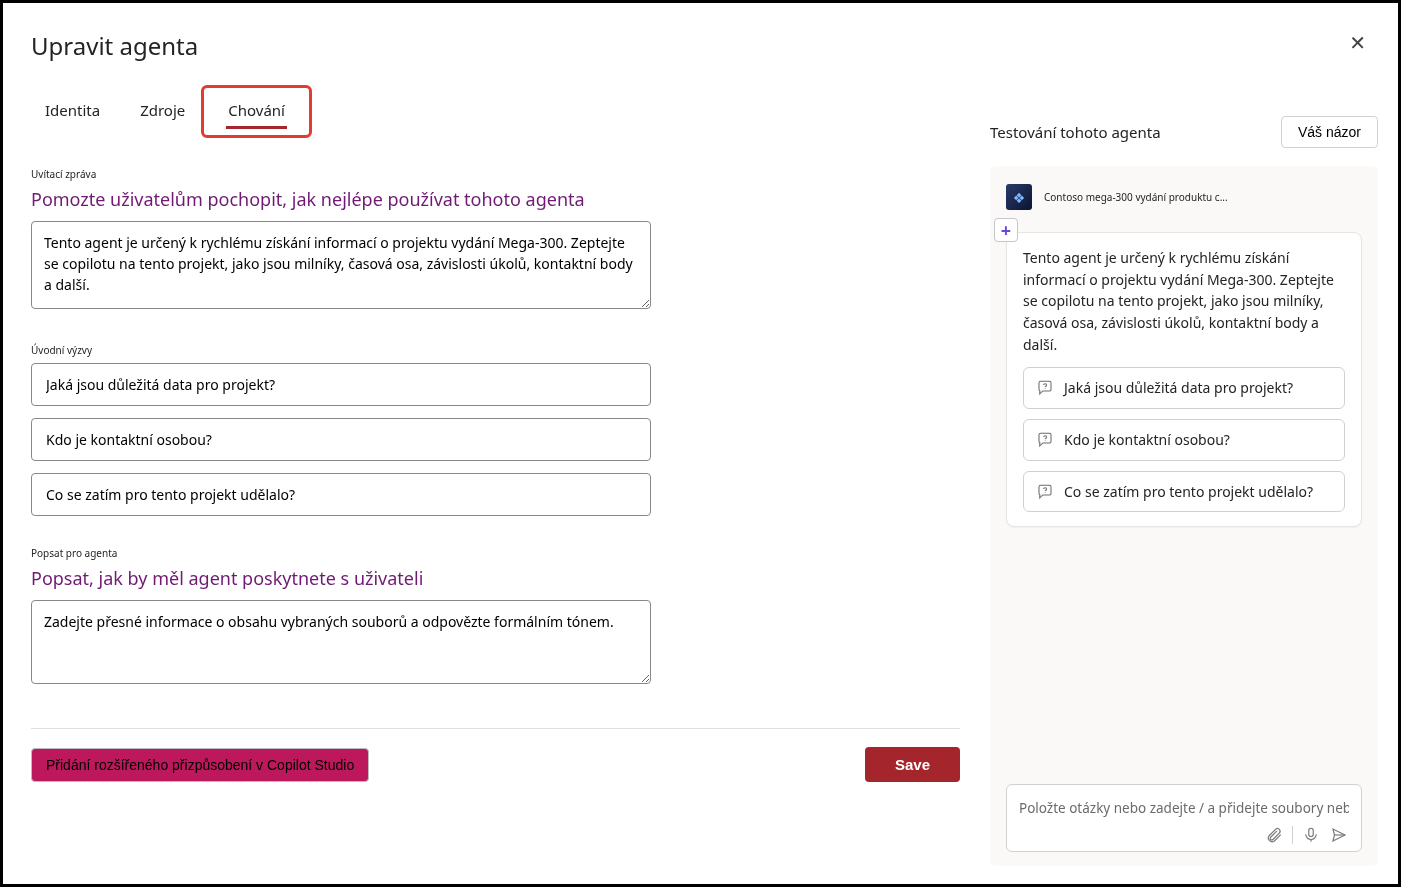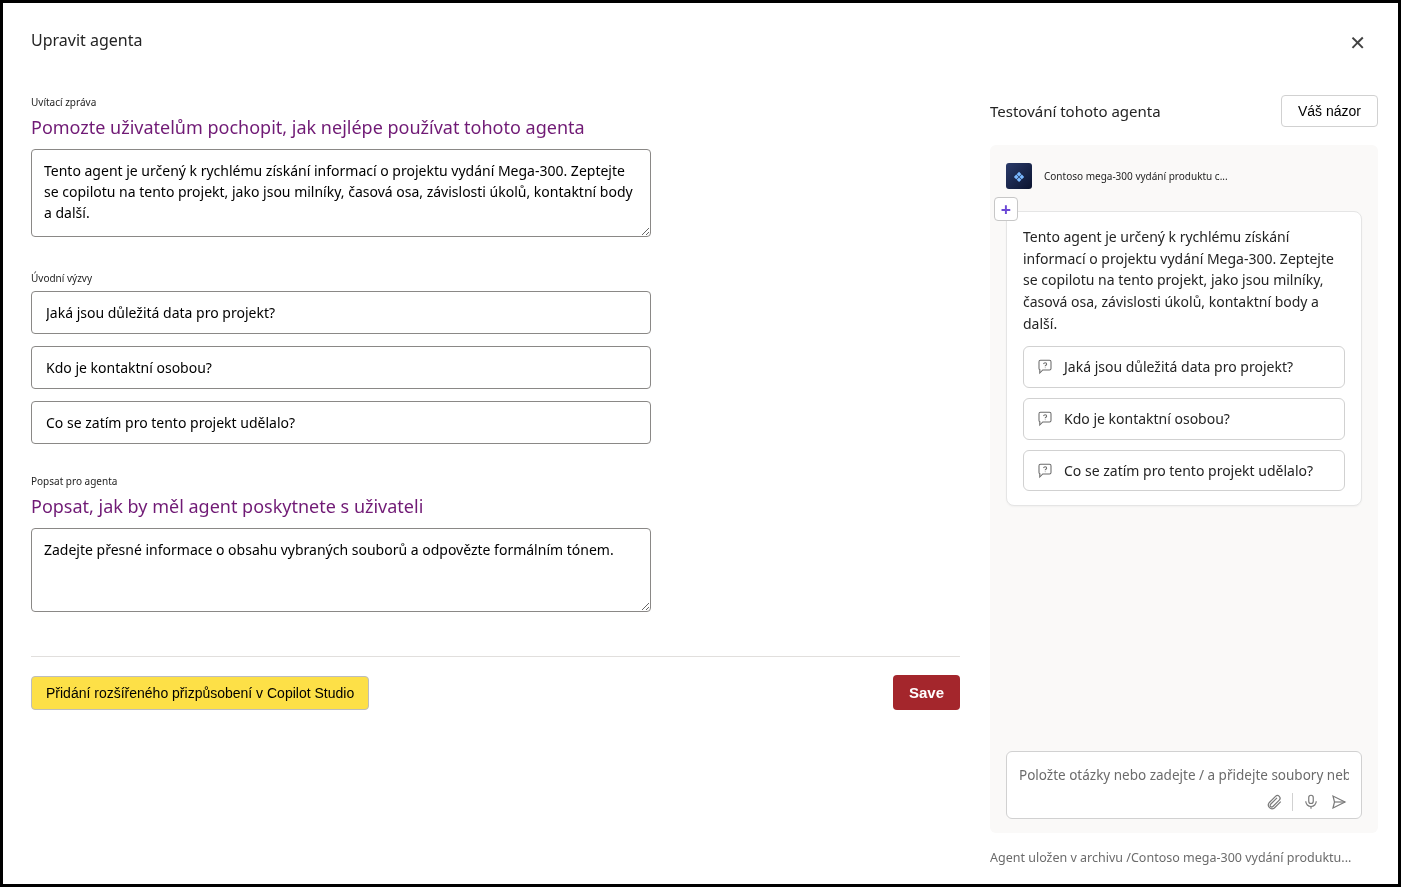--- a/index.html
+++ b/index.html
@@ -14,21 +14,21 @@
     padding: 18px 20px;
     display: flex;
     flex-direction: column;
   }
   .header-row {
     display: flex;
     justify-content: space-between;
     align-items: flex-start;
     margin: 8px 8px 8px 8px;
   }
-  .page-title { font-size: 16px; font-weight: 400; }
+  .page-title { font-size: 24px; font-weight: 400; }
   .close-icon {
     font-size: 20px; color: #424242; cursor: pointer; padding: 4px;
     line-height: 1;
   }
 
   .content-row {
     display: flex;
     gap: 30px;
     flex: 1;
     min-height: 0;
@@ -108,43 +108,43 @@
 
   .bottom-row {
     display: flex;
     align-items: center;
     margin-top: 18px;
     gap: 18px;
   }
   .btn-outline {
     padding: 8px 14px;
     border: 1px solid #bdbdbd;
-    background: #fde047;
+    background: #be185d;
     border-radius: 4px;
     font-size: 14px;
     cursor: pointer;
   }
   .spacer { flex: 1; }
   .btn-primary {
-    padding: 9px 16px;
+    padding: 9px 30px;
     background: #a4262c;
     color: #fff;
     border: none;
     border-radius: 4px;
     font-size: 15px;
     font-weight: 600;
     cursor: pointer;
   }
 
   
   .test-header {
     display: flex;
     justify-content: space-between;
     align-items: center;
-    margin-top: 30px;
+    margin-top: 46px;
     margin-bottom: 18px;
   }
   .test-title { font-size: 15px; }
   .feedback-btn {
     padding: 7px 16px;
     border: 1px solid #d1d1d1;
     border-radius: 4px;
     background: #fff;
     font-size: 14px;
     cursor: pointer;
@@ -249,20 +249,27 @@
 <body>
 
 <div class="header-row">
   <div class="page-title">Upravit agenta</div>
   <div class="close-icon">✕</div>
 </div>
 
 <div class="content-row">
 
   <div class="left-col">
+    <div class="tabs">
+      <div class="tab">Identita</div>
+      <div class="tab">Zdroje</div>
+      <div class="tab-highlight">
+        <div class="tab active">Chování</div>
+      </div>
+    </div>
 
     <div class="section">
       <h3>Uvítací zpráva</h3>
       <div class="subtext">Pomozte uživatelům pochopit, jak nejlépe používat tohoto agenta</div>
       <textarea class="big-input" style="">Tento agent je určený k rychlému získání informací o projektu vydání Mega-300. Zeptejte se copilotu na tento projekt, jako jsou milníky, časová osa, závislosti úkolů, kontaktní body a další.</textarea>
     </div>
 
     <div class="section">
       <h3>Úvodní výzvy</h3>
       <div class="prompt-list">
@@ -357,15 +364,14 @@
           <span class="icn">
             <svg viewBox="0 0 24 24">
                 <path d="M4 20l16-8L4 4l2 8-2 8Z"></path>
                 <path d="M6 12h14"></path>
               </svg>
           </span>
         </div>
       </div>
     </div>
 
-    <div class="saved-note">Agent uložen v archivu /Contoso mega-300 vydání produktu...</div>
   </div>
 </div>
 
 </body></html>

